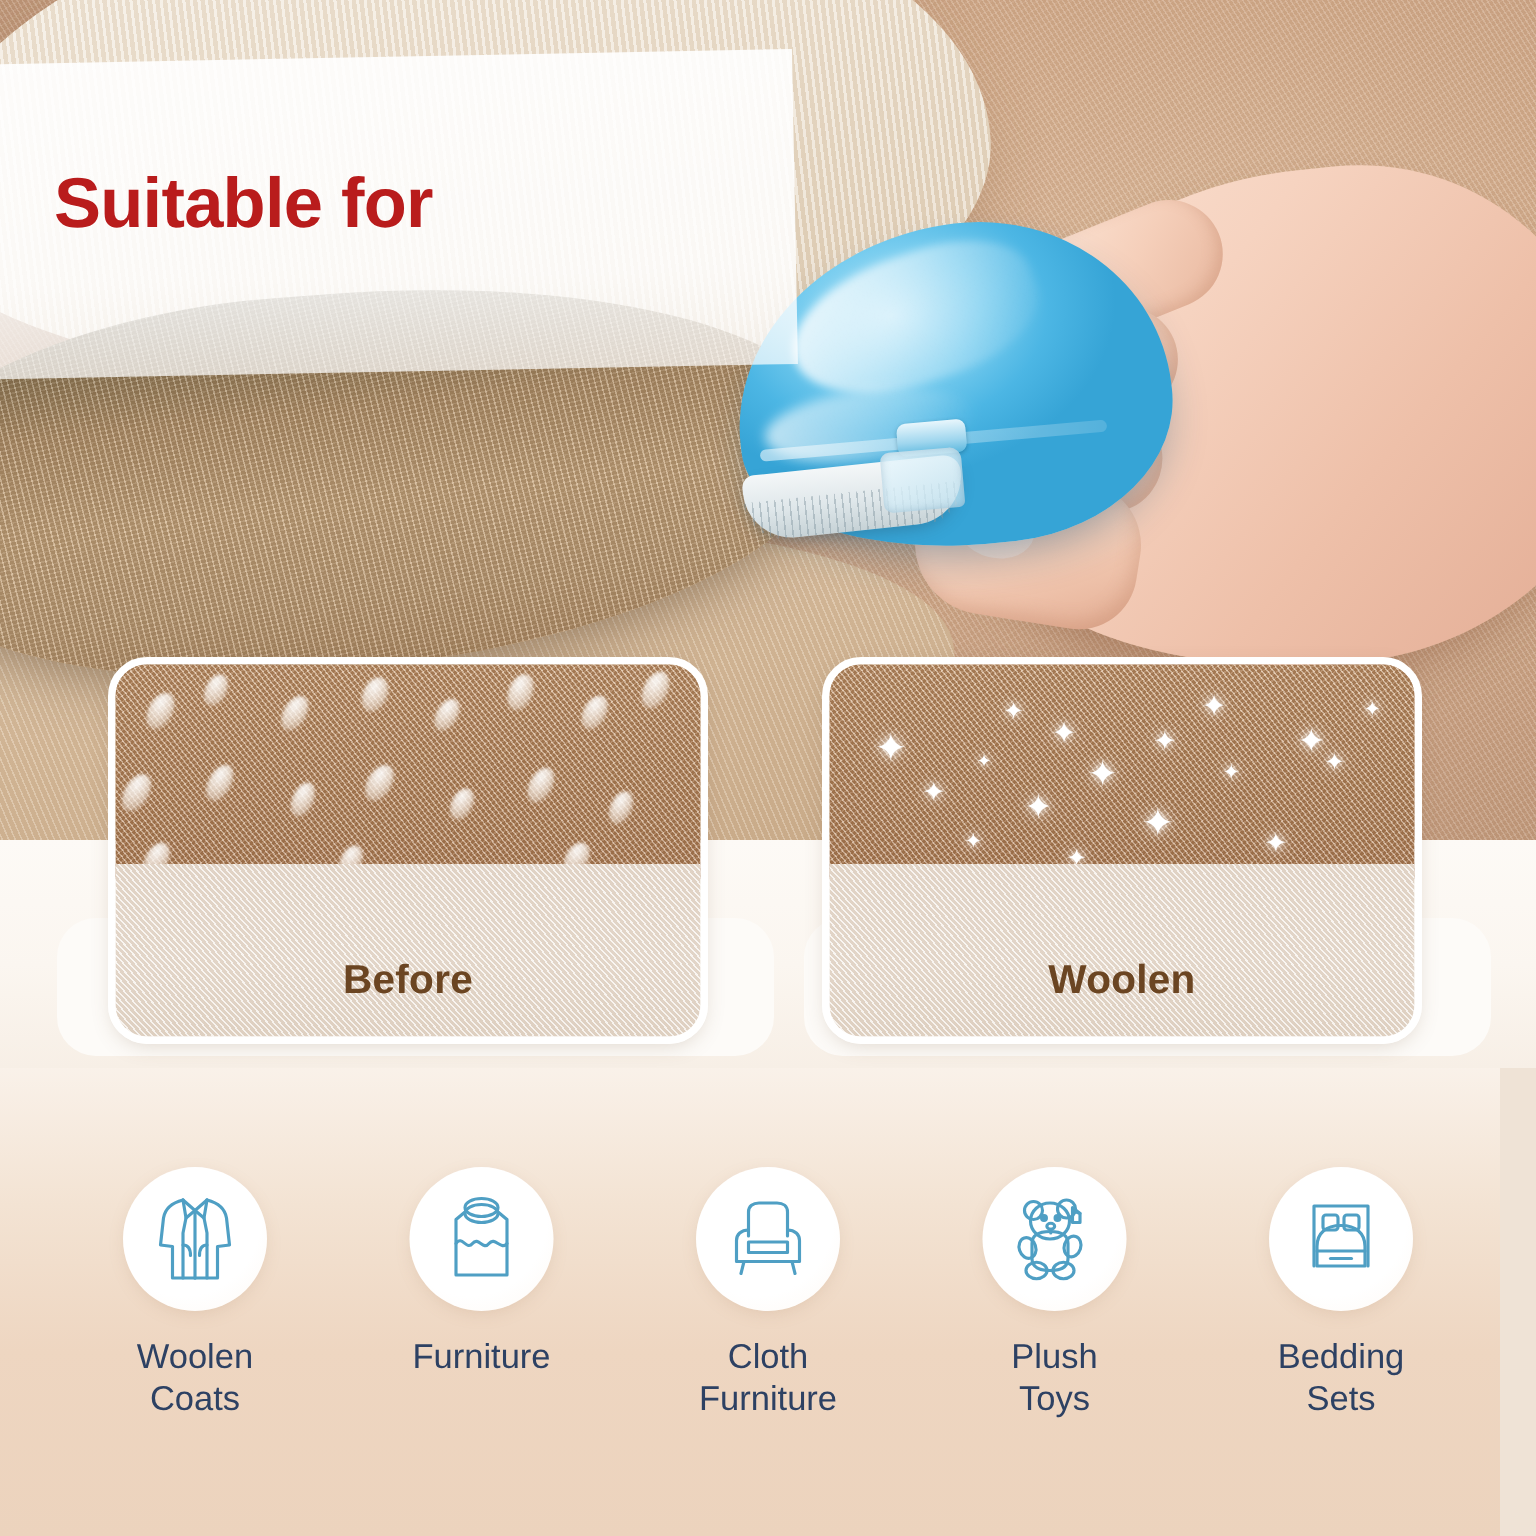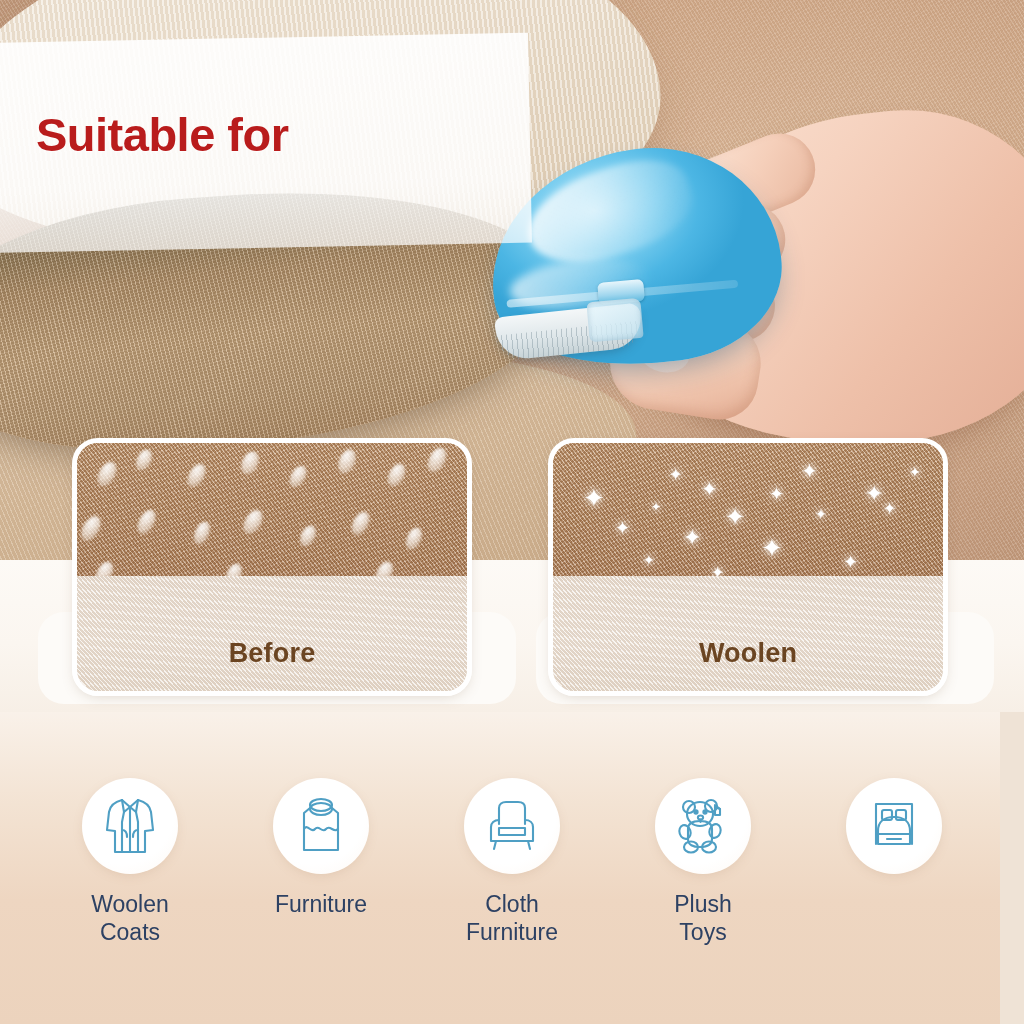--- a/index.html
+++ b/index.html
@@ -482,20 +482,22 @@
         <div class="icon-circle">
           <svg width="58" height="56" viewBox="0 0 58 56" fill="none" stroke="#4f9fc4" stroke-width="2.1" stroke-linejoin="round" stroke-linecap="round">
             <path d="M11 46 L11 6 L47 6 L47 46"></path>
             <rect x="17" y="12" width="10" height="10" rx="2"></rect>
             <rect x="31" y="12" width="10" height="10" rx="2"></rect>
             <path d="M13 33 C13 24 19 19 29 19 C39 19 45 24 45 33 L45 46 L13 46 Z"></path>
             <path d="M13 36 L45 36"></path>
             <path d="M22 41 L36 41"></path>
           </svg>
         </div>
+        <div class="icon-label">Bedding
+Sets</div>
       </div>
 
     </div>
   </div>
 
   <div class="white-band"></div>
   <div class="band-pill left"></div>
   <div class="band-pill right"></div>
 
   <div class="ba-card before">

